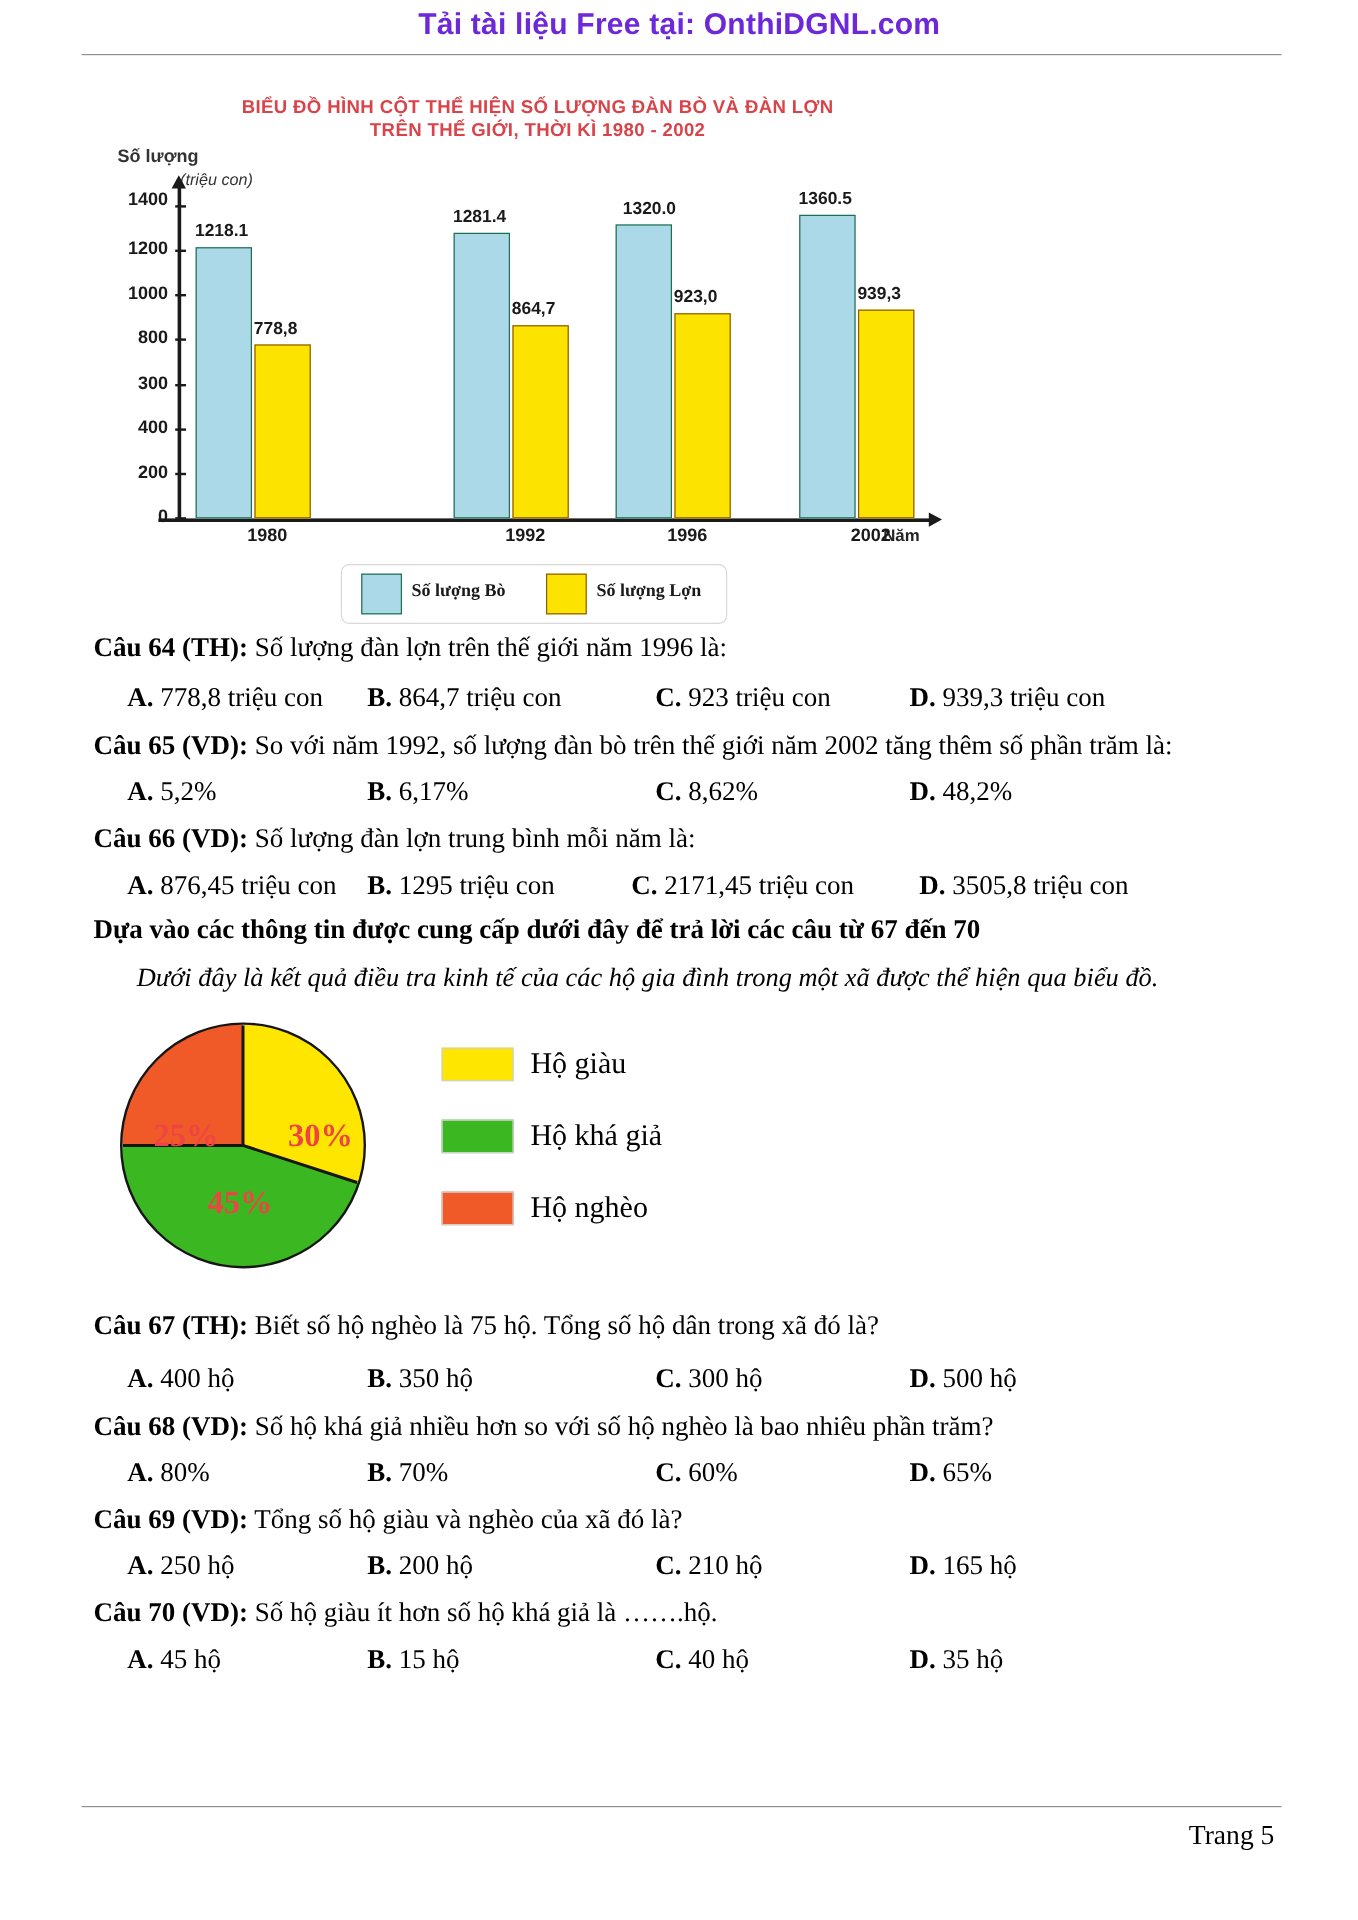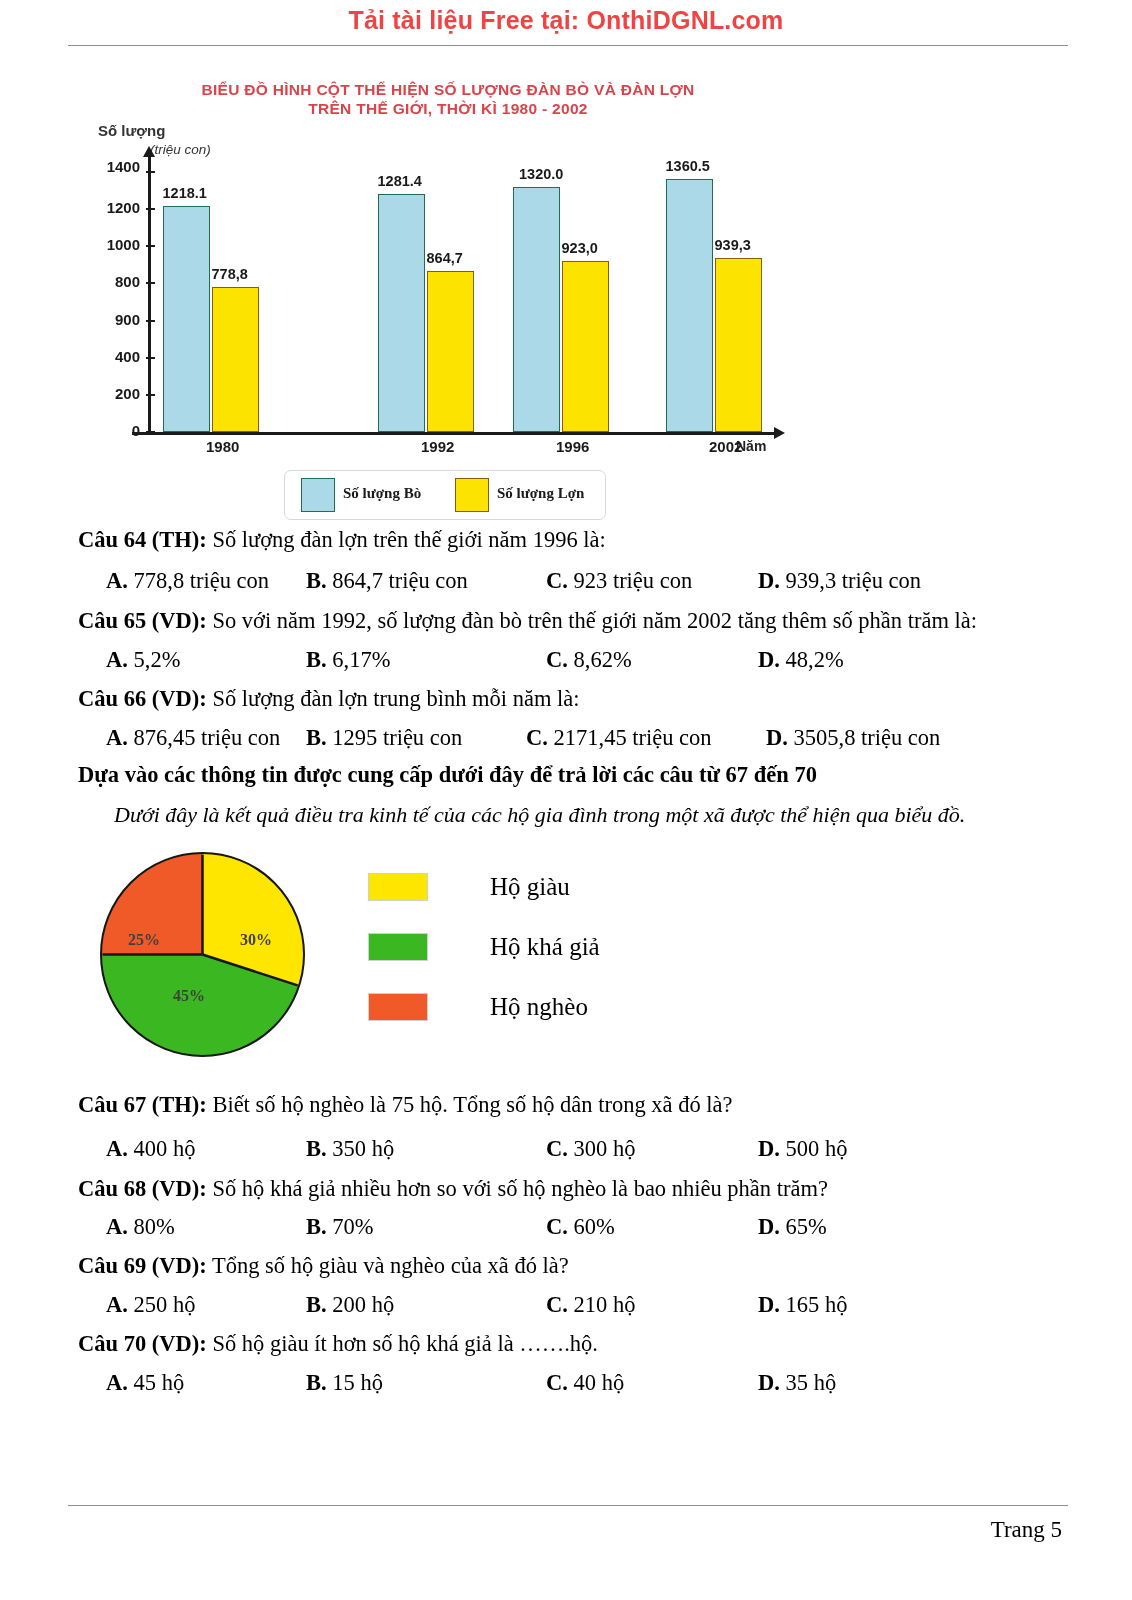--- a/index.html
+++ b/index.html
@@ -13,21 +13,21 @@
   }
   .page { position:relative; width:1132px; height:1600px; }
 
   
   .site-header {
     position:absolute; top:6px; left:0; width:1132px;
     text-align:center;
     font-family:"Liberation Sans", sans-serif;
     font-weight:bold;
     font-size:25px;
-    color:#ef4444;
+    color:#6d28d9;
     letter-spacing:.2px;
   }
   .header-rule {
     position:absolute; top:45px; left:68px; width:1000px;
     border-top:1.5px solid #8f8f8f;
   }
   .footer-rule {
     position:absolute; top:1505px; left:68px; width:1000px;
     border-top:1.5px solid #8f8f8f;
   }
@@ -173,30 +173,30 @@
   .pie {
     position:absolute; left:12px; top:4px;
     width:205px; height:205px;
     border-radius:50%;
     border:2.5px solid #161616;
     box-sizing:border-box;
   }
   .pie-pct {
     position:absolute;
     font-family:"Liberation Serif", serif;
-    font-weight:bold; font-size:16px; color:#404040;
+    font-weight:bold; font-size:27px; color:#ef4444;
   }
   .pie-legend-item { position:absolute; }
   .pie-legend-swatch {
     position:absolute; width:60px; height:28px;
     box-sizing:border-box; border:1px solid #cfcfcf;
   }
   .pie-legend-label {
     position:absolute; left:74px; top:0px;
-    font-size:25px; white-space:nowrap;margin-left:48px;
+    font-size:25px; white-space:nowrap;
   }
 </style>
 </head>
 <body>
 
 <div class="page">
 
   <div class="site-header">Tải tài liệu Free tại: OnthiDGNL.com</div>
   <div class="header-rule"></div>
 
@@ -215,21 +215,21 @@
     <div class="bc-axis-x-arrow"></div>
     <div class="bc-xname">Năm</div>
 
     <div id="bc-yticks">
         <div class="bc-ytick" style="left: 8px; top: 350px;">0</div>
         <div class="bc-ytick-mark" style="top: 359px;"></div>
         <div class="bc-ytick" style="left: 8px; top: 312.857px;">200</div>
         <div class="bc-ytick-mark" style="top: 321.857px;"></div>
         <div class="bc-ytick" style="left: 8px; top: 275.714px;">400</div>
         <div class="bc-ytick-mark" style="top: 284.714px;"></div>
-        <div class="bc-ytick" style="left: 8px; top: 238.571px;">900</div>
+        <div class="bc-ytick" style="left: 8px; top: 238.571px;">300</div>
         <div class="bc-ytick-mark" style="top: 247.571px;"></div>
         <div class="bc-ytick" style="left: 8px; top: 201.429px;">800</div>
         <div class="bc-ytick-mark" style="top: 210.429px;"></div>
         <div class="bc-ytick" style="left: 8px; top: 164.286px;">1000</div>
         <div class="bc-ytick-mark" style="top: 173.286px;"></div>
         <div class="bc-ytick" style="left: 8px; top: 127.143px;">1200</div>
         <div class="bc-ytick-mark" style="top: 136.143px;"></div>
         <div class="bc-ytick" style="left: 8px; top: 86px;">1400</div>
         <div class="bc-ytick-mark" style="top: 99px;"></div>
       </div>

